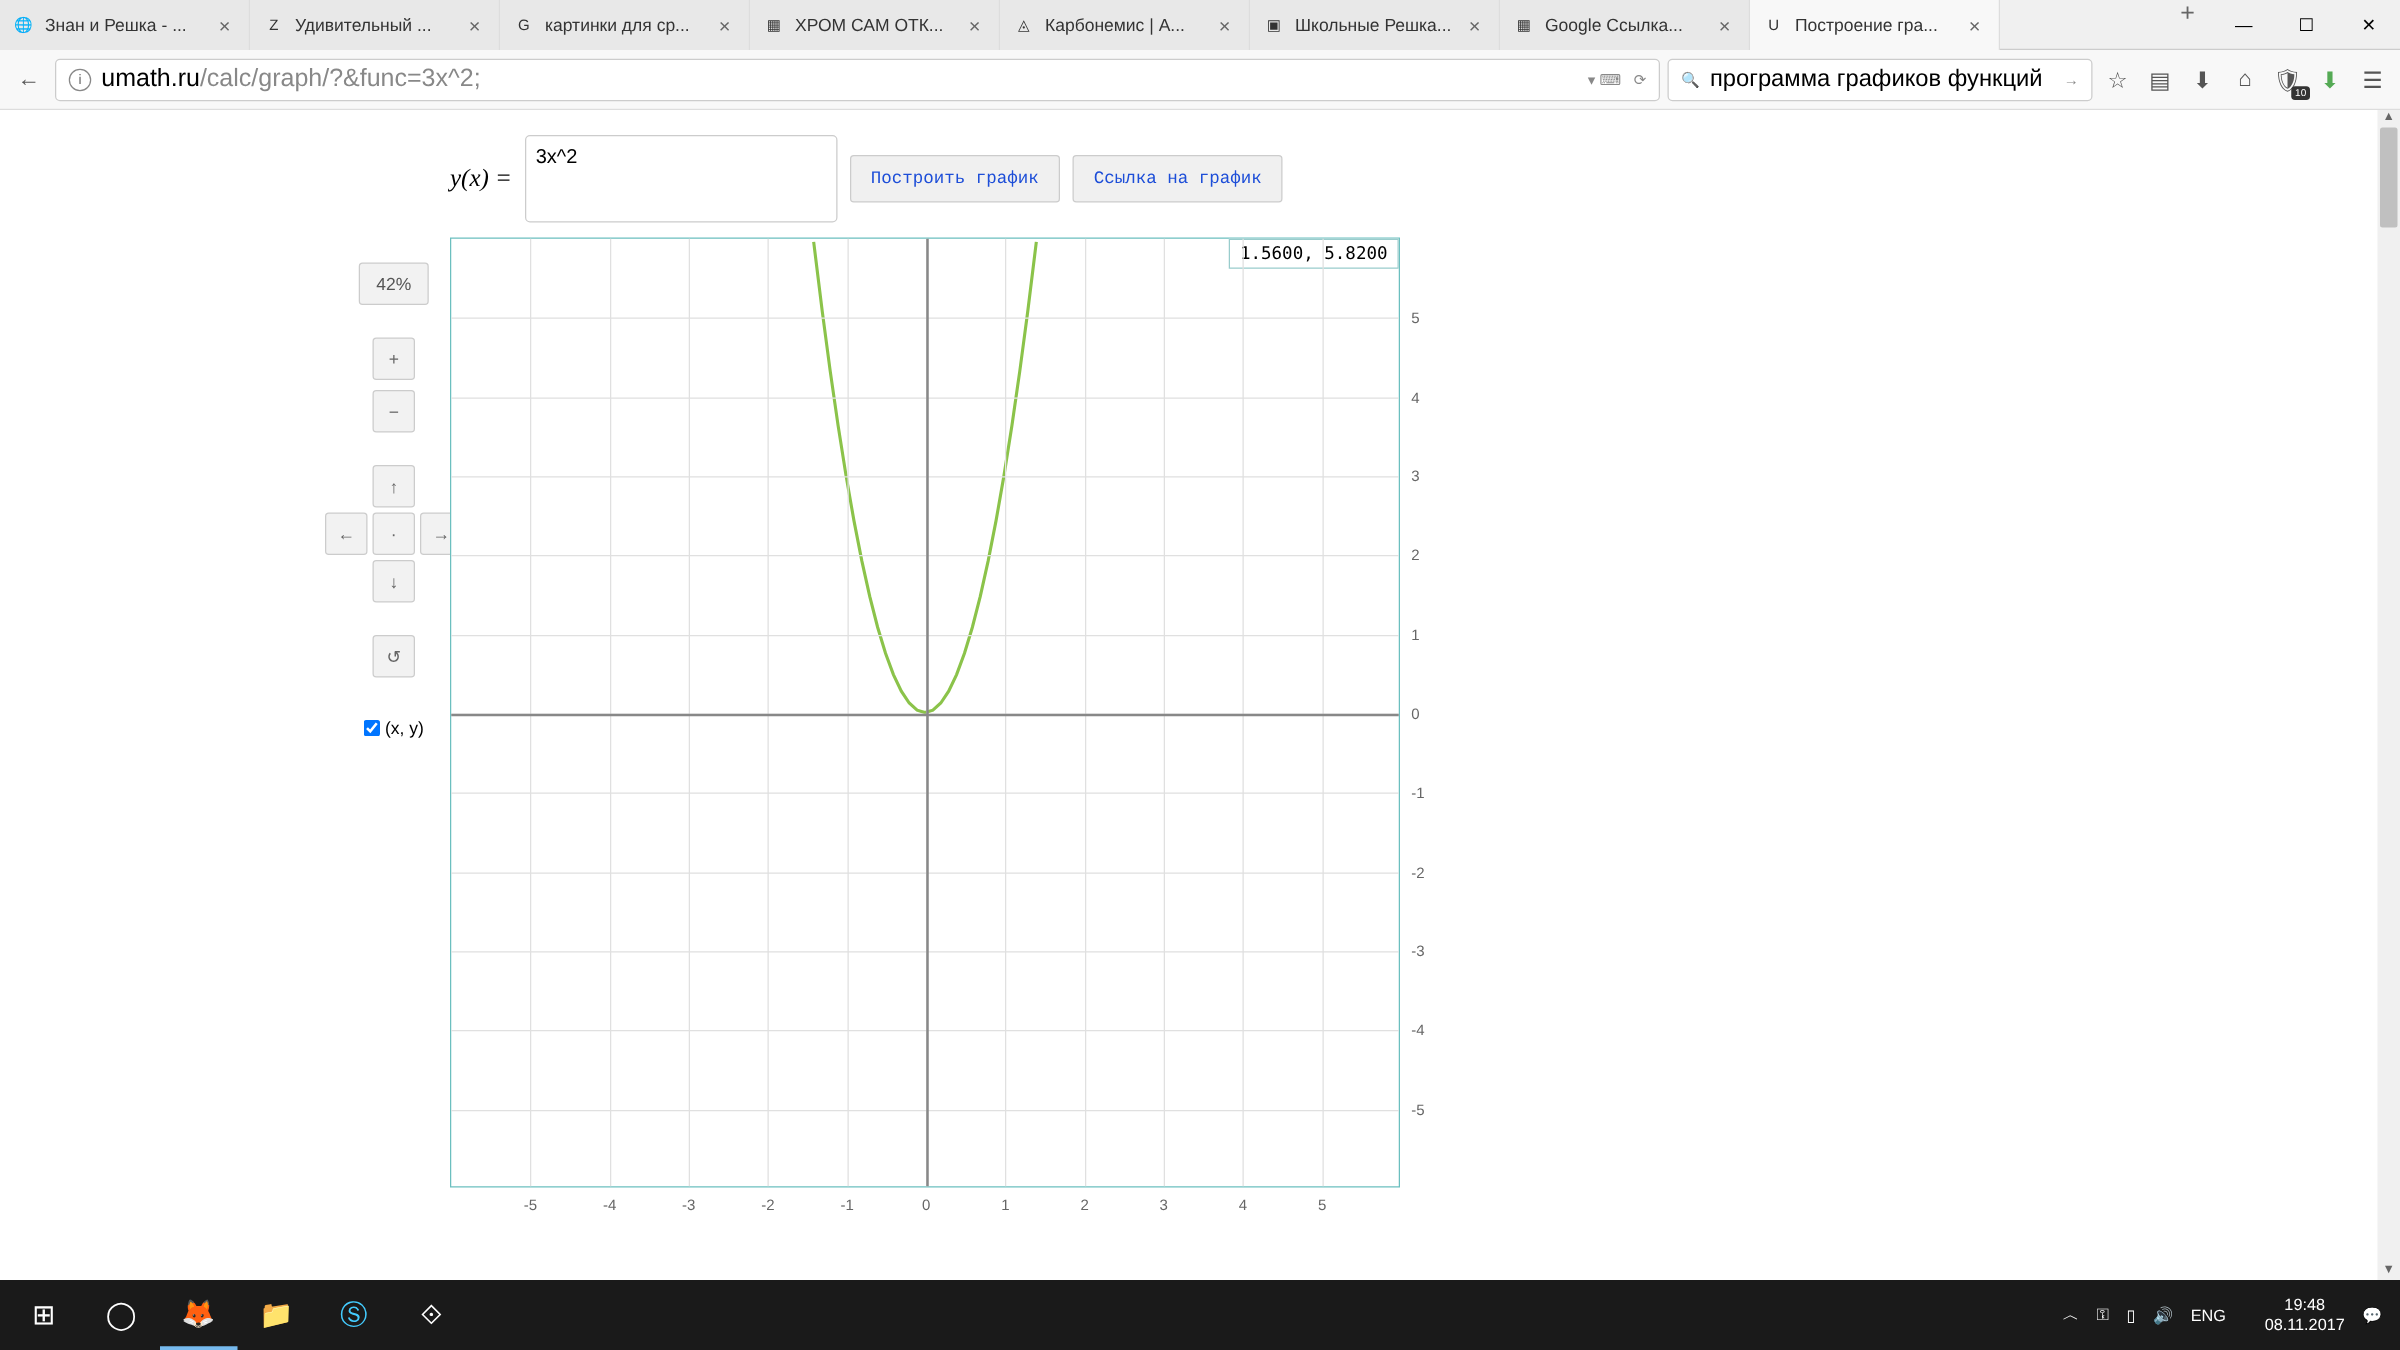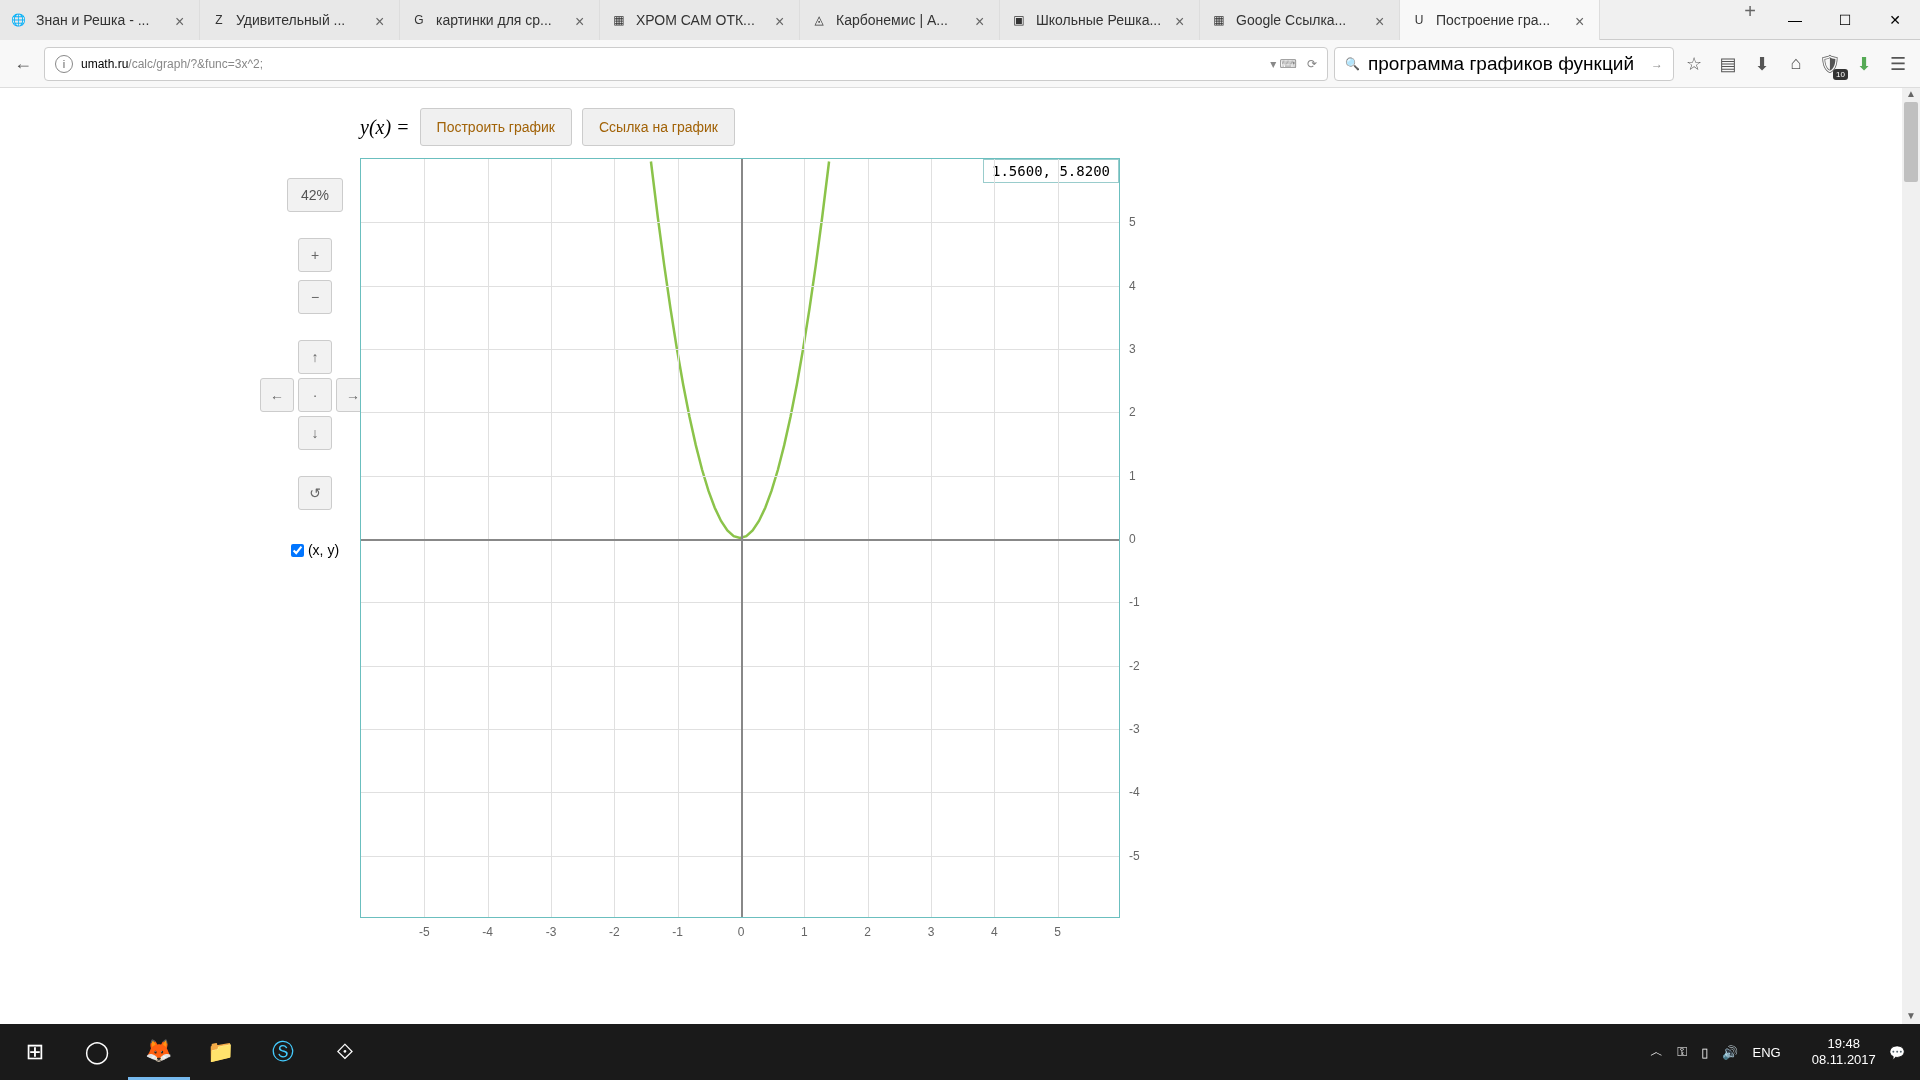--- a/index.html
+++ b/index.html
@@ -14,36 +14,36 @@
 .tab .tab-title { flex: 1; white-space: nowrap; overflow: hidden; text-overflow: ellipsis; }
 .tab .tab-close { width: 14px; height: 14px; margin-left: 6px; color: #666; font-size: 16px; cursor: pointer; }
 .new-tab { width: 40px; display: flex; align-items: center; justify-content: center; font-size: 20px; color: #666; cursor: pointer; }
 .window-controls { display: flex; }
 .window-controls div { width: 50px; height: 40px; display: flex; align-items: center; justify-content: center; font-size: 14px; cursor: pointer; }
 
 .toolbar { height: 48px; background: #f8f8f8; display: flex; align-items: center; padding: 0 8px; gap: 6px; border-bottom: 1px solid #ddd; }
 .nav-btn { width: 30px; height: 30px; display: flex; align-items: center; justify-content: center; cursor: pointer; font-size: 18px; color: #555; }
 .url-bar { flex: 1; height: 34px; border: 1px solid #ccc; border-radius: 4px; display: flex; align-items: center; padding: 0 10px; background: #fff; }
 .url-bar .info-icon { width: 18px; height: 18px; border: 1px solid #888; border-radius: 50%; display: flex; align-items: center; justify-content: center; font-size: 11px; margin-right: 8px; color: #666; }
-.url-bar .url-text { flex: 1; font-size: 12px; color: #333; }
+.url-bar .url-text { flex: 1; font-size: 20px; color: #333; }
 .url-bar .url-host { color: #000; }
 .url-bar .url-path { color: #888; }
 .search-bar { width: 340px; height: 34px; border: 1px solid #ccc; border-radius: 4px; display: flex; align-items: center; padding: 0 10px; background: #fff; }
 .search-bar .search-icon { margin-right: 8px; color: #888; }
 .search-bar input { border: none; flex: 1; font-size: 19px; outline: none; }
 .tool-icon { width: 28px; height: 28px; display: flex; align-items: center; justify-content: center; cursor: pointer; font-size: 18px; color: #555; }
 .badge-green { position: relative; }
 .badge-green::after { content: "10"; position: absolute; right: -4px; bottom: -2px; background: #333; color: #fff; font-size: 8px; padding: 1px 3px; border-radius: 3px; }
 
 .content { height: calc(100% - 40px - 48px - 56px); background: #fff; position: relative; padding: 20px 0 0 360px; }
 
 .formula-row { display: flex; align-items: center; gap: 10px; margin-bottom: 12px; }
 .formula-label { font-family: 'Times New Roman', serif; font-size: 20px; font-style: italic; }
 .fn-input { width: 250px; height: 70px; border: 1px solid #ccc; border-radius: 4px; padding: 8px; font-size: 16px; resize: none; font-family: Arial; }
-.btn { height: 38px; padding: 0 16px; border: 1px solid #ccc; background: #f0f0f0; border-radius: 3px; font-size: 14px; color: #a16207; cursor: pointer; }
+.btn { height: 38px; padding: 0 16px; border: 1px solid #ccc; background: #f0f0f0; border-radius: 3px; font-size: 14px; color: #1d4ed8; cursor: pointer; font-family: Liberation Mono, monospace; }
 
 .graph-area { position: relative; }
 .side-controls { position: absolute; left: -100px; top: 20px; display: flex; flex-direction: column; align-items: center; gap: 8px; }
 .ctrl-btn { width: 34px; height: 34px; border: 1px solid #ccc; background: #f2f2f2; border-radius: 3px; display: flex; align-items: center; justify-content: center; cursor: pointer; font-size: 14px; color: #666; }
 .zoom-label { width: 56px; height: 34px; border: 1px solid #ccc; background: #f2f2f2; border-radius: 3px; display: flex; align-items: center; justify-content: center; font-size: 14px; margin-bottom: 18px; color: #555; }
 .arrow-pad { display: grid; grid-template-columns: repeat(3, 34px); grid-template-rows: repeat(3, 34px); gap: 4px; margin-top: 18px; }
 .arrow-pad .spacer { visibility: hidden; }
 .xy-checkbox { margin-top: 24px; display: flex; align-items: center; gap: 4px; font-size: 14px; }
 
 .plot { width: 760px; height: 760px; border: 1.5px solid #6bbfbf; position: relative; background: #fff; }
@@ -145,20 +145,21 @@
     <div class="tool-icon">⌂</div>
     <div class="tool-icon badge-green">🛡</div>
     <div class="tool-icon" style="color:#5a5;">⬇</div>
     <div class="tool-icon">☰</div>
   </div>
 
   <div class="content">
 
     <div class="formula-row">
       <span class="formula-label">y(x) =</span>
+      <textarea class="fn-input" id="fn-input" style="">3x^2</textarea>
       <button class="btn">Построить график</button>
       <button class="btn">Ссылка на график</button>
     </div>
 
     <div class="graph-area">
       <div class="side-controls">
         <div class="zoom-label">42%</div>
         <div class="ctrl-btn">+</div>
         <div class="ctrl-btn">−</div>
         <div class="arrow-pad">

